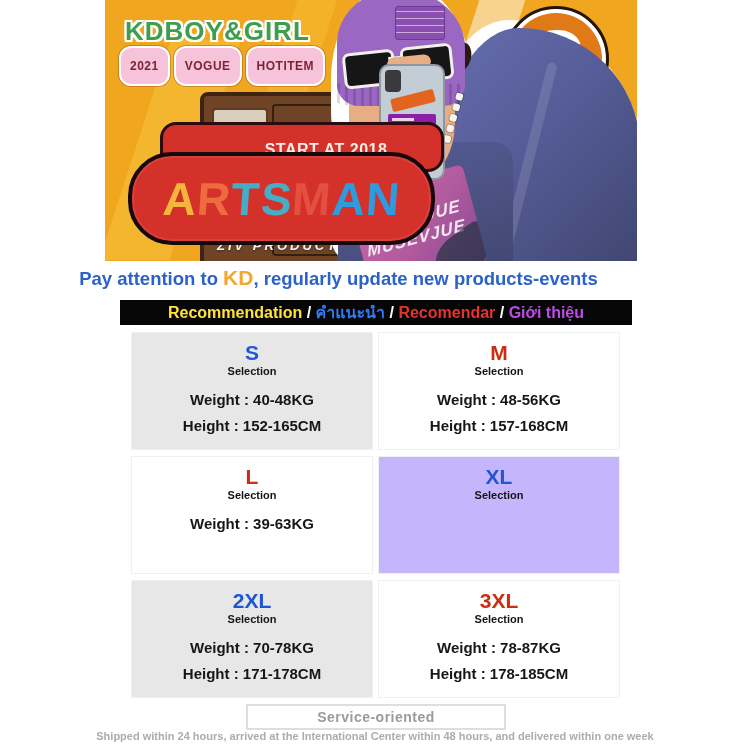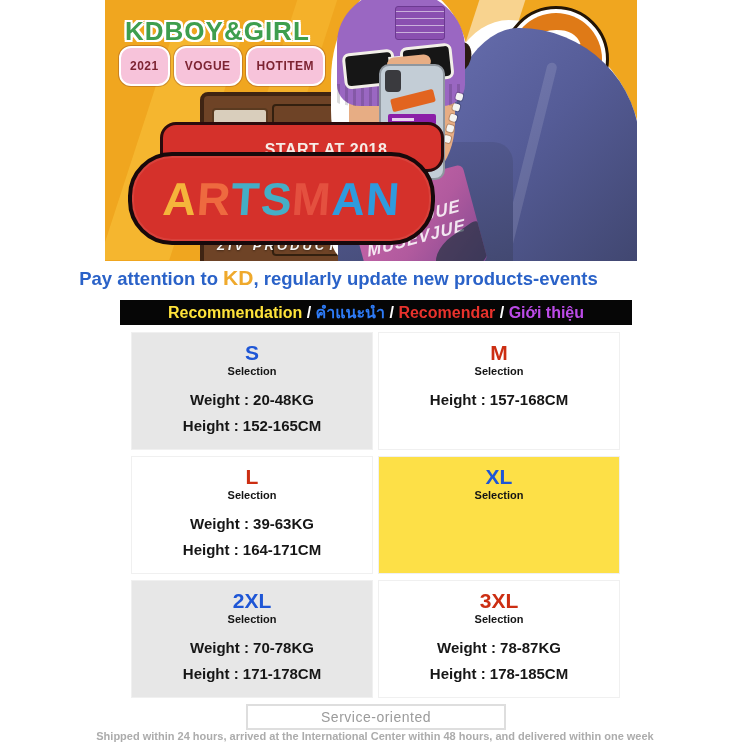--- a/index.html
+++ b/index.html
@@ -146,21 +146,21 @@
     display:grid;grid-template-columns:1fr 1fr;grid-auto-rows:118px;column-gap:5px;row-gap:6px;
   }
   .cell{border:1px solid #F0F0F0;text-align:center;}
   .cell .size{font-size:21px;font-weight:800;margin-top:8px;}
   .cell .sel{font-size:11px;font-weight:700;color:#141414;}
   .cell .wh{font-size:15px;font-weight:700;color:#161616;line-height:26px;margin-top:10px;}
 
   
   .service{
     left:246px;top:704px;width:256px;height:22px;border:2px solid #DEDEDE;background:#fff;
-    text-align:center;line-height:22px;color:#9B9B9B;font-size:14px;font-weight:400;letter-spacing:.5px;
+    text-align:center;line-height:22px;color:#9B9B9B;font-size:14px;font-weight:700;letter-spacing:.5px;
   }
   .shipping{left:0;top:730px;width:750px;text-align:center;color:#ACACAC;font-size:11px;font-weight:700;}
 </style>
 </head>
 <body>
 
 <div class="abs banner">
   <div class="wm wm1"></div>
   <div class="wm wm2"></div>
   <div class="wm wm3"></div>
@@ -246,43 +246,43 @@
 <div class="abs headline"><span>Pay attention to </span><span class="hl">KD</span><span>, regularly update new products-events</span></div>
 
 <div class="abs langbar"><span style="color: rgb(255, 227, 58);">Recommendation</span><span style="color: rgb(255, 255, 255);"> / </span><span style="color: rgb(46, 123, 246);">คำแนะนำ</span><span style="color: rgb(255, 255, 255);"> / </span><span style="color: rgb(232, 50, 44);">Recomendar</span><span style="color: rgb(255, 255, 255);"> / </span><span style="color: rgb(188, 75, 232);">Giới thiệu</span></div>
 
 <div class="abs grid">
 
   <div class="cell" style="background-color: rgb(231, 231, 231);">
     <div class="size" style="color: rgb(30, 86, 214);">S</div>
     <div class="sel">Selection</div>
     <div class="wh">
-      <div>Weight : 20-48KG</div>
+      <div>Weight : 40-48KG</div>
       <div>Height : 152-165CM</div>
     </div>
   </div>
 
   <div class="cell" style="background-color: rgb(255, 255, 255);">
     <div class="size" style="color: rgb(204, 46, 18);">M</div>
     <div class="sel">Selection</div>
     <div class="wh">
+      <div>Weight : 48-56KG</div>
       <div>Height : 157-168CM</div>
     </div>
   </div>
 
   <div class="cell" style="background-color: rgb(255, 255, 255);">
     <div class="size" style="color: rgb(204, 46, 18);">L</div>
     <div class="sel">Selection</div>
     <div class="wh">
       <div>Weight : 39-63KG</div>
-      <div>Height : 164-171CM</div>
-    </div>
-  </div>
-
-  <div class="cell" style="background-color: #fde047;">
+    </div>
+  </div>
+
+  <div class="cell" style="background-color: #c4b5fd;">
     <div class="size" style="color: rgb(30, 86, 214);">XL</div>
     <div class="sel">Selection</div>
   </div>
 
   <div class="cell" style="background-color: rgb(231, 231, 231);">
     <div class="size" style="color: rgb(30, 86, 214);">2XL</div>
     <div class="sel">Selection</div>
     <div class="wh">
       <div>Weight : 70-78KG</div>
       <div>Height : 171-178CM</div>

